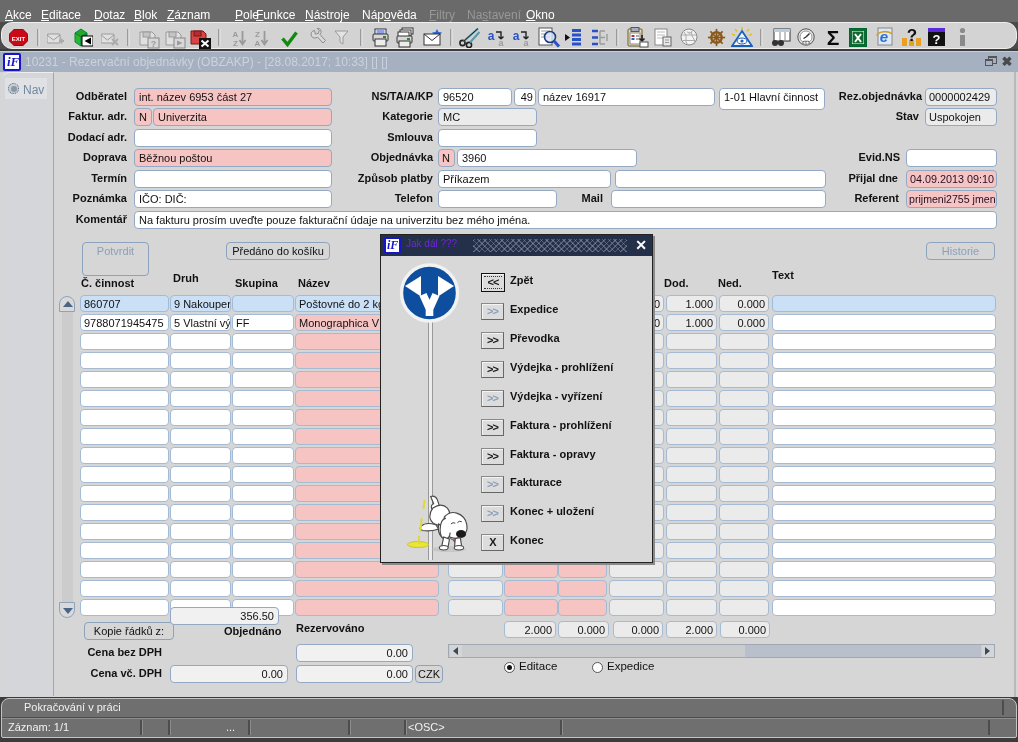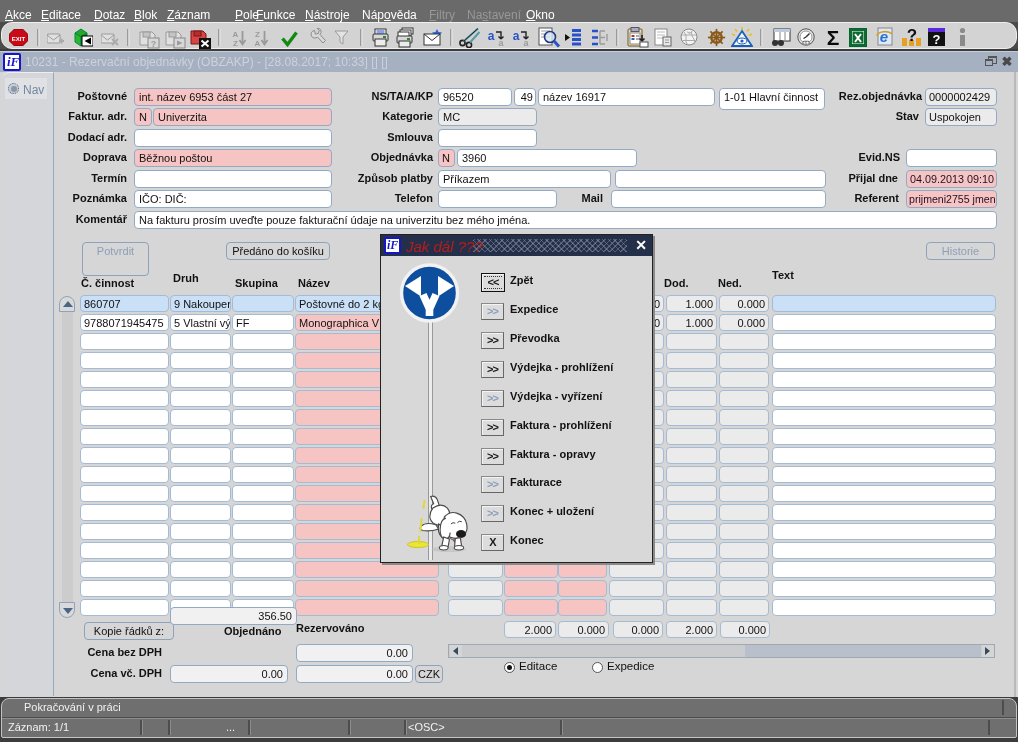--- a/index.html
+++ b/index.html
@@ -275,21 +275,21 @@
 <div style="left:988px;top:56px;width:9px;height:8px;border:1px solid #555;border-top:2px solid #555;background:transparent;"></div>
 <div style="left:985px;top:59px;width:8px;height:7px;border:1px solid #555;border-top:2px solid #555;background:#a5b0c0;"></div>
 <div style="left:1000px;top:53px;width:14px;height:17px;font-size:13px;font-weight:bold;color:#4a4a4a;text-align:center;line-height:17px;">✖</div>
 <div style="left:0;top:72px;width:1018px;height:625px;background:#d6d6d6;"></div>
 <div style="left:1014px;top:72px;width:2px;height:625px;background:#b9b9b9;"></div>
 <div style="left:2px;top:72px;width:52px;height:624px;background:#d4d6da;border-right:1px solid #93a9c4;border-top:1px solid #eee;border-top-left-radius:7px;"></div>
 <div style="left:5px;top:78px;width:42px;height:21px;background:#dfe1e4;"></div>
 <div style="left:8px;top:83px;width:11px;height:11px;border:1px dotted #55677e;border-radius:50%;background:#c6ccd4;"></div>
 <div style="left:10.5px;top:85.5px;width:6px;height:6px;border-radius:50%;background:#8a97a8;"></div>
 <div style="left:23px;top:83px;font-size:12px;color:#7388a2;">Nav</div>
-<div class="lbl" style="left:7px;top:88px;width:120px;height:17px;">Poštovné</div>
+<div class="lbl" style="left:7px;top:88px;width:120px;height:17px;">Odběratel</div>
 <div class="fld pink" style="left:134px;top:88px;width:198px;height:18px;">int. název 6953 část 27</div>
 <div class="lbl" style="left:7px;top:108px;width:120px;height:17px;">Faktur. adr.</div>
 <div class="fld pink" style="left:134px;top:108px;width:18px;height:18px;">N</div>
 <div class="fld pink" style="left:153px;top:108px;width:179px;height:18px;">Univerzita</div>
 <div class="lbl" style="left:7px;top:129px;width:120px;height:17px;">Dodací adr.</div>
 <div class="fld" style="left:134px;top:129px;width:198px;height:18px;"></div>
 <div class="lbl" style="left:7px;top:149px;width:120px;height:17px;">Doprava</div>
 <div class="fld pink" style="left:134px;top:149px;width:198px;height:18px;">Běžnou poštou</div>
 <div class="lbl" style="left:7px;top:170px;width:120px;height:17px;">Termín</div>
 <div class="fld" style="left:134px;top:170px;width:198px;height:18px;"></div>
@@ -530,21 +530,21 @@
 <div style="left:63px;top:608px;width:0;height:0;border-left:5px solid transparent;border-right:5px solid transparent;border-top:6px solid #4a6585;"></div>
 <div class="cell gray num" style="left:504px;top:621px;width:52px;height:17px;">2.000</div>
 <div class="cell gray num" style="left:558px;top:621px;width:51px;height:17px;">0.000</div>
 <div class="cell gray num" style="left:613px;top:621px;width:50px;height:17px;">0.000</div>
 <div class="cell gray num" style="left:666px;top:621px;width:51px;height:17px;">2.000</div>
 <div class="cell gray num" style="left:720px;top:621px;width:50px;height:17px;">0.000</div>
 <div class="btn" style="left:84px;top:622px;width:90px;height:18px;">Kopie řádků z:</div>
 <div class="hdr" style="left:224px;top:625px;">Objednáno</div>
 <div class="hdr" style="left:296px;top:622px;">Rezervováno</div>
 <div class="lbl" style="left:52px;top:644px;width:110px;height:17px;">Cena bez DPH</div>
-<div class="fld" style="left:170px;top:607px;width:127px;height:18px;text-align:right;background:#f1f1f1;">356.50</div>
+<div class="fld" style="left:170px;top:607px;width:109px;height:18px;text-align:right;background:#f1f1f1;">356.50</div>
 <div class="fld" style="left:296px;top:644px;width:117px;height:18px;text-align:right;background:#f1f1f1;">0.00</div>
 <div class="lbl" style="left:52px;top:665px;width:110px;height:17px;">Cena vč. DPH</div>
 <div class="fld" style="left:170px;top:665px;width:118px;height:18px;text-align:right;background:#f1f1f1;">0.00</div>
 <div class="fld" style="left:296px;top:665px;width:117px;height:18px;text-align:right;background:#f1f1f1;">0.00</div>
 <div class="btn" style="left:415px;top:665px;width:28px;height:18px;">CZK</div>
 <div style="left:448px;top:644px;width:547px;height:14px;background:#cbccce;border:1px solid #a0a8b4;"></div>
 <div style="left:745px;top:645px;width:236px;height:12px;background:#b9c0cc;"></div>
 <div style="left:450px;top:645px;width:12px;height:12px;background:#d4d5d7;"></div>
 <div style="left:453px;top:647px;width:0;height:0;border-top:4px solid transparent;border-bottom:4px solid transparent;border-right:5px solid #3a4a5e;"></div>
 <div style="left:982px;top:645px;width:12px;height:12px;background:#d4d5d7;"></div>
@@ -553,21 +553,21 @@
 <div style="left:507px;top:665px;width:5px;height:5px;border-radius:50%;background:#111;"></div>
 <div style="left:519px;top:660px;font-size:11.5px;color:#111;">Editace</div>
 <div style="left:592px;top:662px;width:11px;height:11px;border:1px solid #555;border-radius:50%;background:#fff;"></div>
 <div style="left:607px;top:660px;font-size:11.5px;color:#111;">Expedice</div>
 <div style="left:380px;top:234px;width:273px;height:329px;background:#d8d8d8;border:1px solid #222;box-shadow:2px 2px 0 #8a8a8a;"></div>
 <div style="left:381px;top:235px;width:271px;height:21px;background:#242f49;"></div>
 <div style="left:473px;top:239px;width:154px;height:13px;background:repeating-linear-gradient(45deg, rgba(150,160,180,0.42) 0 1.1px, transparent 1.1px 4px),repeating-linear-gradient(-45deg, rgba(150,160,180,0.42) 0 1.1px, transparent 1.1px 4px);"></div>
 <div style="left:384px;top:237px;width:17px;height:17px;background:#fff;border:2px solid #1616c8;border-radius:2px;">
     <span style="position:absolute;left:1px;top:-1px;font-size:12px;font-weight:bold;font-style:italic;color:#1616c8;font-family:'Liberation Serif',serif;">iF</span>
   </div>
-<div style="left:406px;top:238px;font-size:15px;color:#b91c1c;white-space:nowrap;font-style:italic;">Jak dál ???</div>
+<div style="left:406px;top:238px;font-size:10px;color:#6d28d9;white-space:nowrap;">Jak dál ???</div>
 <div style="left:633px;top:237px;width:16px;height:16px;font-size:14px;font-weight:bold;color:#fff;text-align:center;line-height:16px;">✕</div>
 <div style="left:428px;top:322px;width:5px;height:238px;background:#ececec;border-left:1px solid #999;border-right:1px solid #999;"></div>
 <div style="left:399px;top:263px;"><svg width="61" height="61" viewBox="0 0 61 61">
 <circle cx="30.5" cy="30" r="28" fill="#0d4f9e" stroke="#f2f2f2" stroke-width="3.4"></circle>
 <path d="M30.5 53 L30.5 41 M30.5 46 L24 31.5 M30.5 46 L37 31.5" stroke="#fff" stroke-width="7.6" fill="none"></path>
 <polygon points="6,23 22,13 22,33.5" fill="#fff"></polygon>
 <polygon points="55,23 39,13 39,33.5" fill="#fff"></polygon>
 </svg></div>
 <div style="left:407px;top:541px;width:22px;height:7px;background:#e9e735;border:1px solid #cfc322;border-radius:50%;"></div>
 <div style="left:417px;top:487px;"><svg width="52" height="71" viewBox="0 0 72 84">

